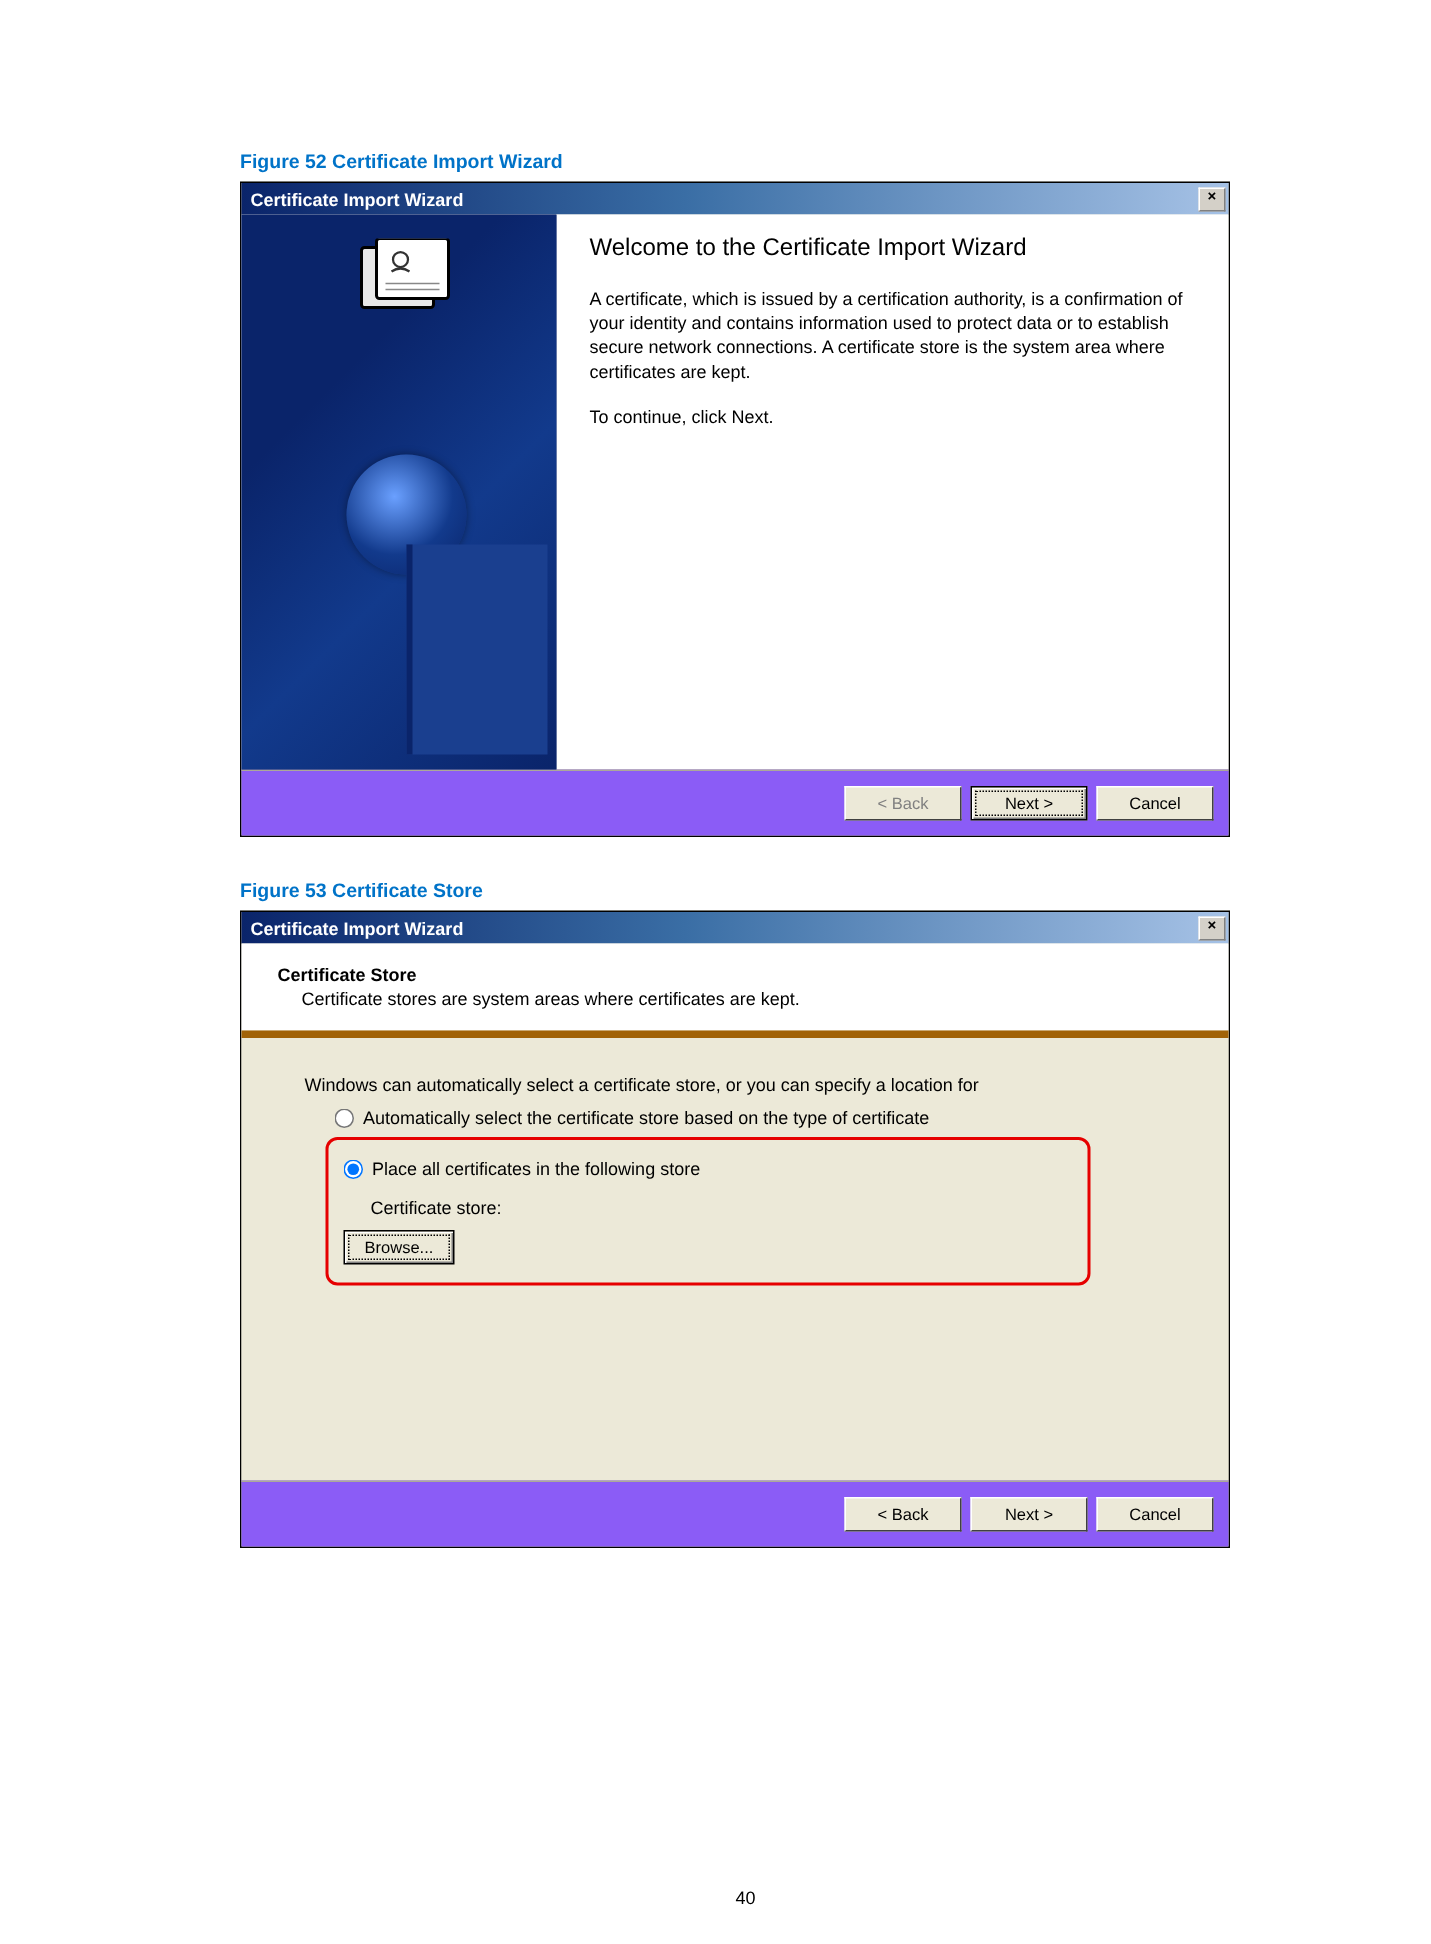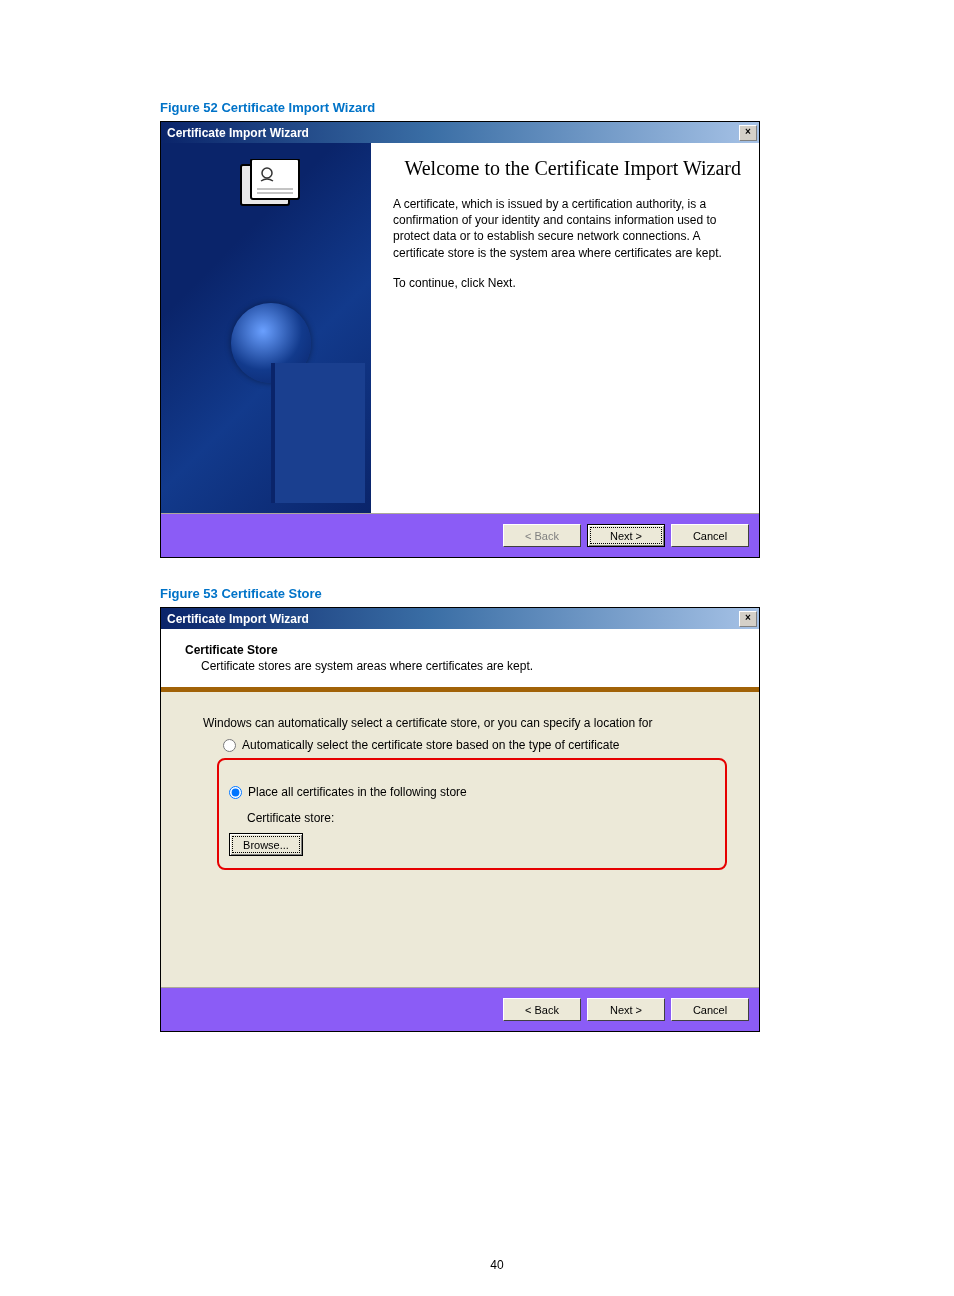--- a/index.html
+++ b/index.html
@@ -20,21 +20,21 @@
   }
   .fig-caption {
     color: #0073c8;
     font-weight: bold;
     font-size: 13px;
     margin: 0 0 6px 0;
   }
   .dialog {
     border: 1px solid #000;
     background: #ece9d8;
-    width: 600px;
+    width: 660px;
     box-sizing: border-box;
     margin-bottom: 28px;
   }
   .titlebar {
     height: 21px;
     background: linear-gradient(to right, #0a246a 0%, #3a6ea5 45%, #a6c2e6 100%);
     color: #ffffff;
     font-weight: bold;
     font-size: 12px;
     display: flex;
@@ -83,25 +83,24 @@
     height: 56px;
   }
   .wiz-main {
     flex: 1;
     padding: 14px 18px 8px 22px;
     color: #000;
     font-family: Tahoma, Arial, sans-serif;
     font-size: 12px;
   }
   .wiz-heading {
-    font-family: Liberation Serif, serif;
-    font-size: 20px;
+    font-family: Liberation Sans, sans-serif;
+    font-size: 16px;
     font-weight: normal;
     margin: 0 0 16px 0;
-    text-align: right;
   }
   .wiz-p { margin: 0 0 14px 0; line-height: 1.35; }
   .wiz-buttons {
     border-top: 1px solid #aca899;
     padding: 10px 10px 10px 10px;
     display: flex;
     justify-content: flex-end;
     gap: 6px;
     background: #8b5cf6;
   }
@@ -161,21 +160,21 @@
   .radio-row {
     display: flex;
     align-items: center;
     gap: 6px;
     margin: 8px 0 6px 20px;
   }
   .radio-row input[type=radio] { margin: 0; }
   .highlight-box {
     border: 2px solid #e60000;
     border-radius: 8px;
-    padding: 17px 10px 12px 10px;
+    padding: 4px 10px 12px 10px;
     margin: 2px 0 0 14px;
     width: 510px;
     box-sizing: border-box;
     display: flex;
     flex-direction: column;
     gap: 6px;
   }
   .cert-store-row {
     display: flex;
     align-items: center;

